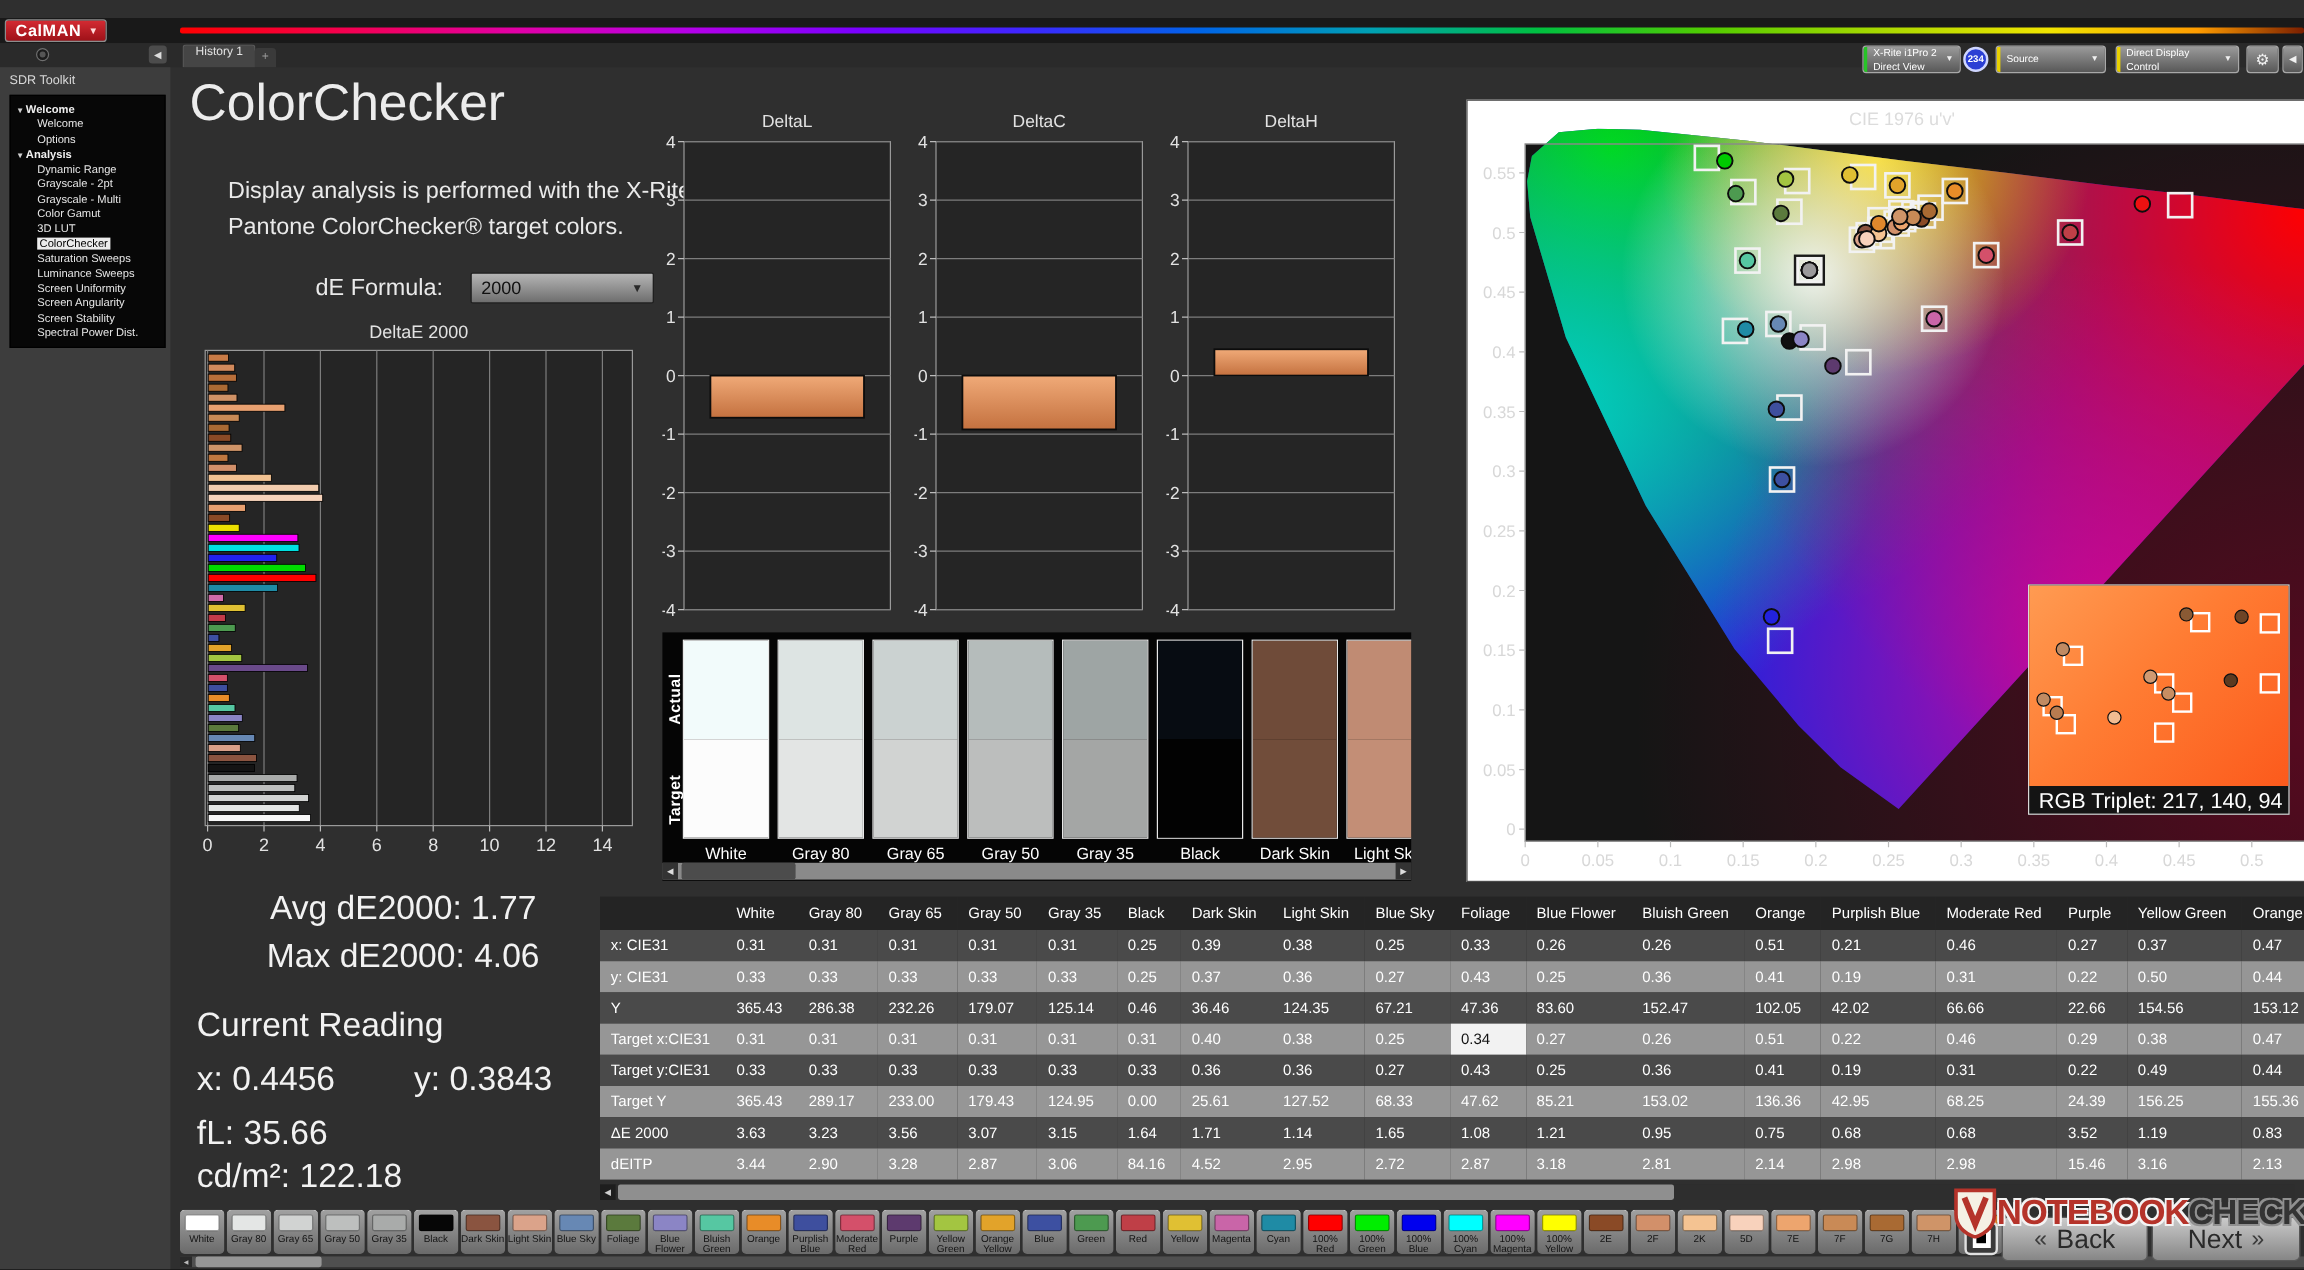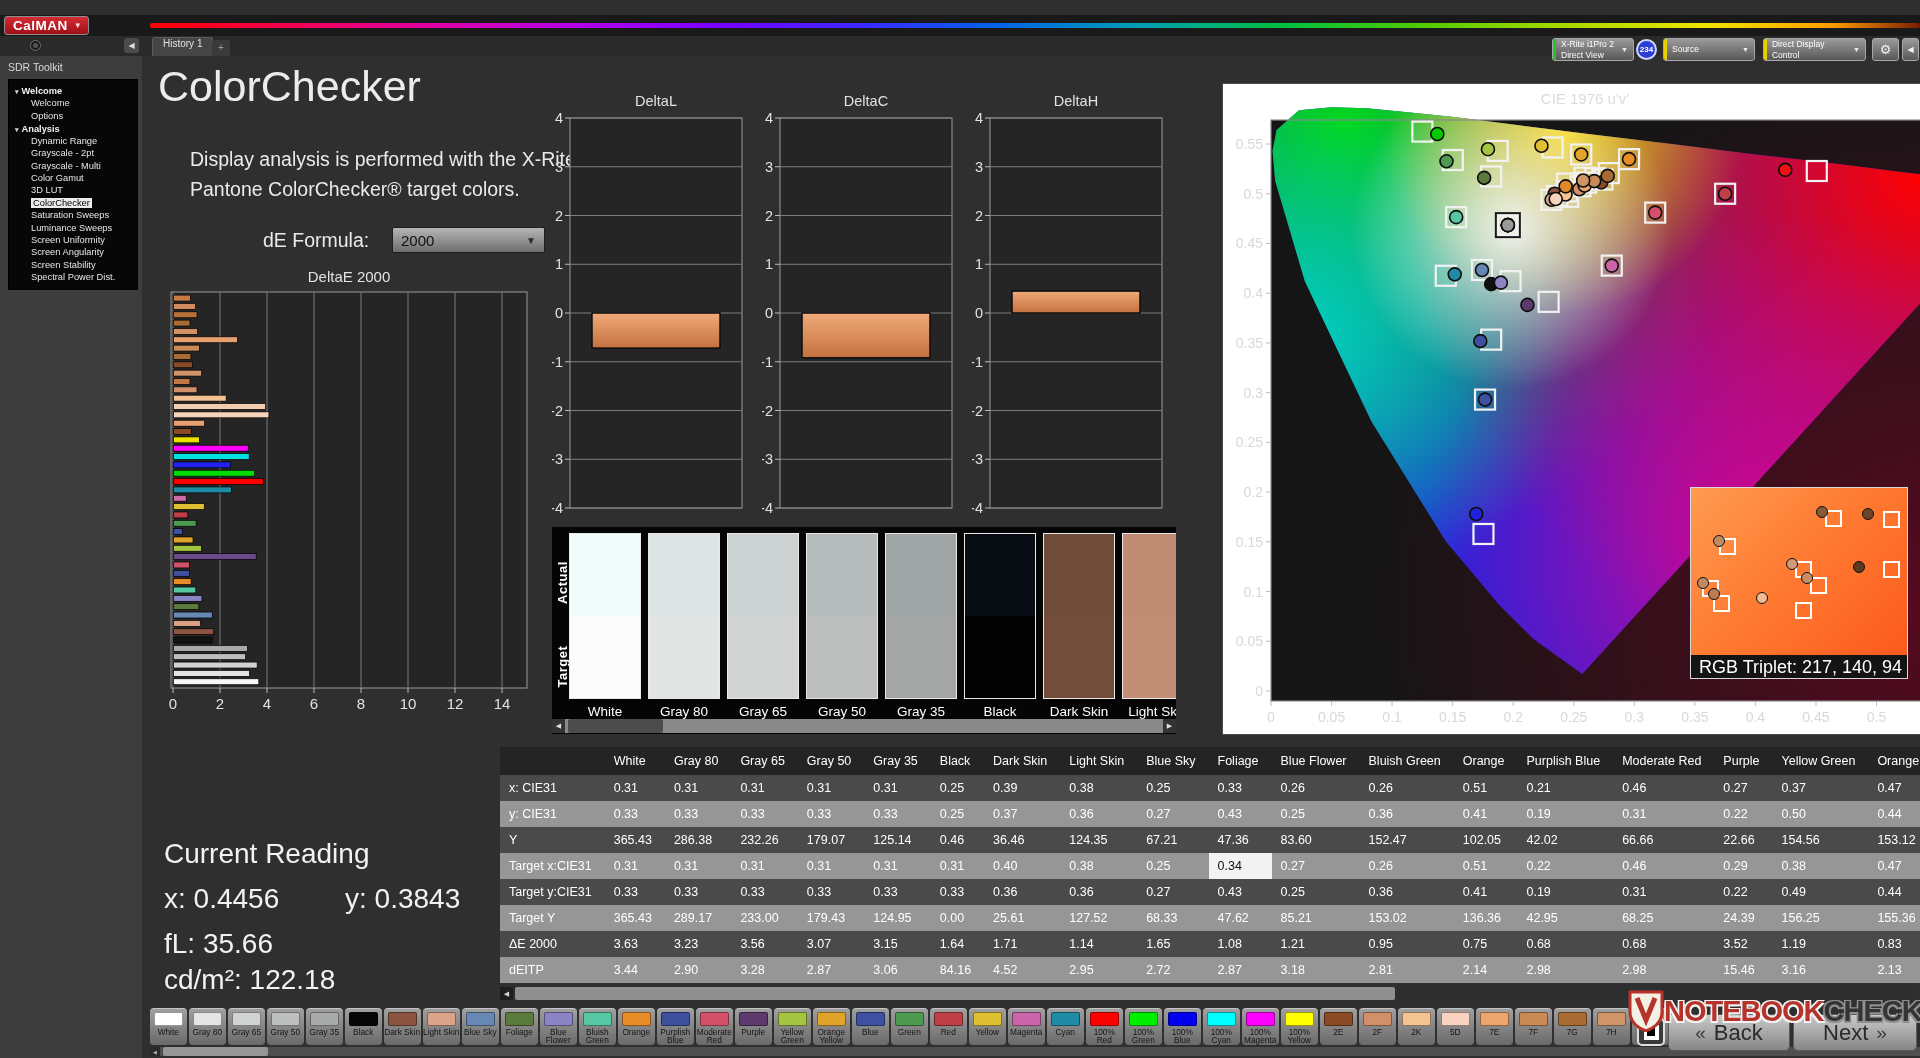--- a/index.html
+++ b/index.html
@@ -639,20 +639,22 @@
         <div class="mci" style="left:44%;top:42%;background:#d09a72;"></div>
         <div class="mci" style="left:51%;top:50%;background:#c88e62;"></div>
         <div class="mci" style="left:75%;top:44%;background:#5c3a20;"></div>
         <div class="mci" style="left:3%;top:53%;background:#c08a62;"></div>
         <div class="mci" style="left:8%;top:60%;background:#b87c50;"></div>
         <div class="mci" style="left:30%;top:62%;background:#f2bc92;"></div>
       </div>
     <div class="triplabel">RGB Triplet: 217, 140, 94</div>
   </div>
 
+  <div class="met" style="left:160px; top:741px; width:352px; text-align:center;">Avg dE2000: 1.77</div>
+  <div class="met" style="left:160px; top:781px; width:352px; text-align:center;">Max dE2000: 4.06</div>
   <div class="met" style="left:164px; top:838px;">Current Reading</div>
   <div class="met" style="left:164px; top:883px;">x: 0.4456</div>
   <div class="met" style="left:345px; top:883px;">y: 0.3843</div>
   <div class="met" style="left:164px; top:928px;">fL: 35.66</div>
   <div class="met" style="left:164px; top:964px;">cd/m²: 122.18</div>
 
   <div class="tablewrap">
       <table id="dtable">
         <thead>
           <tr>

